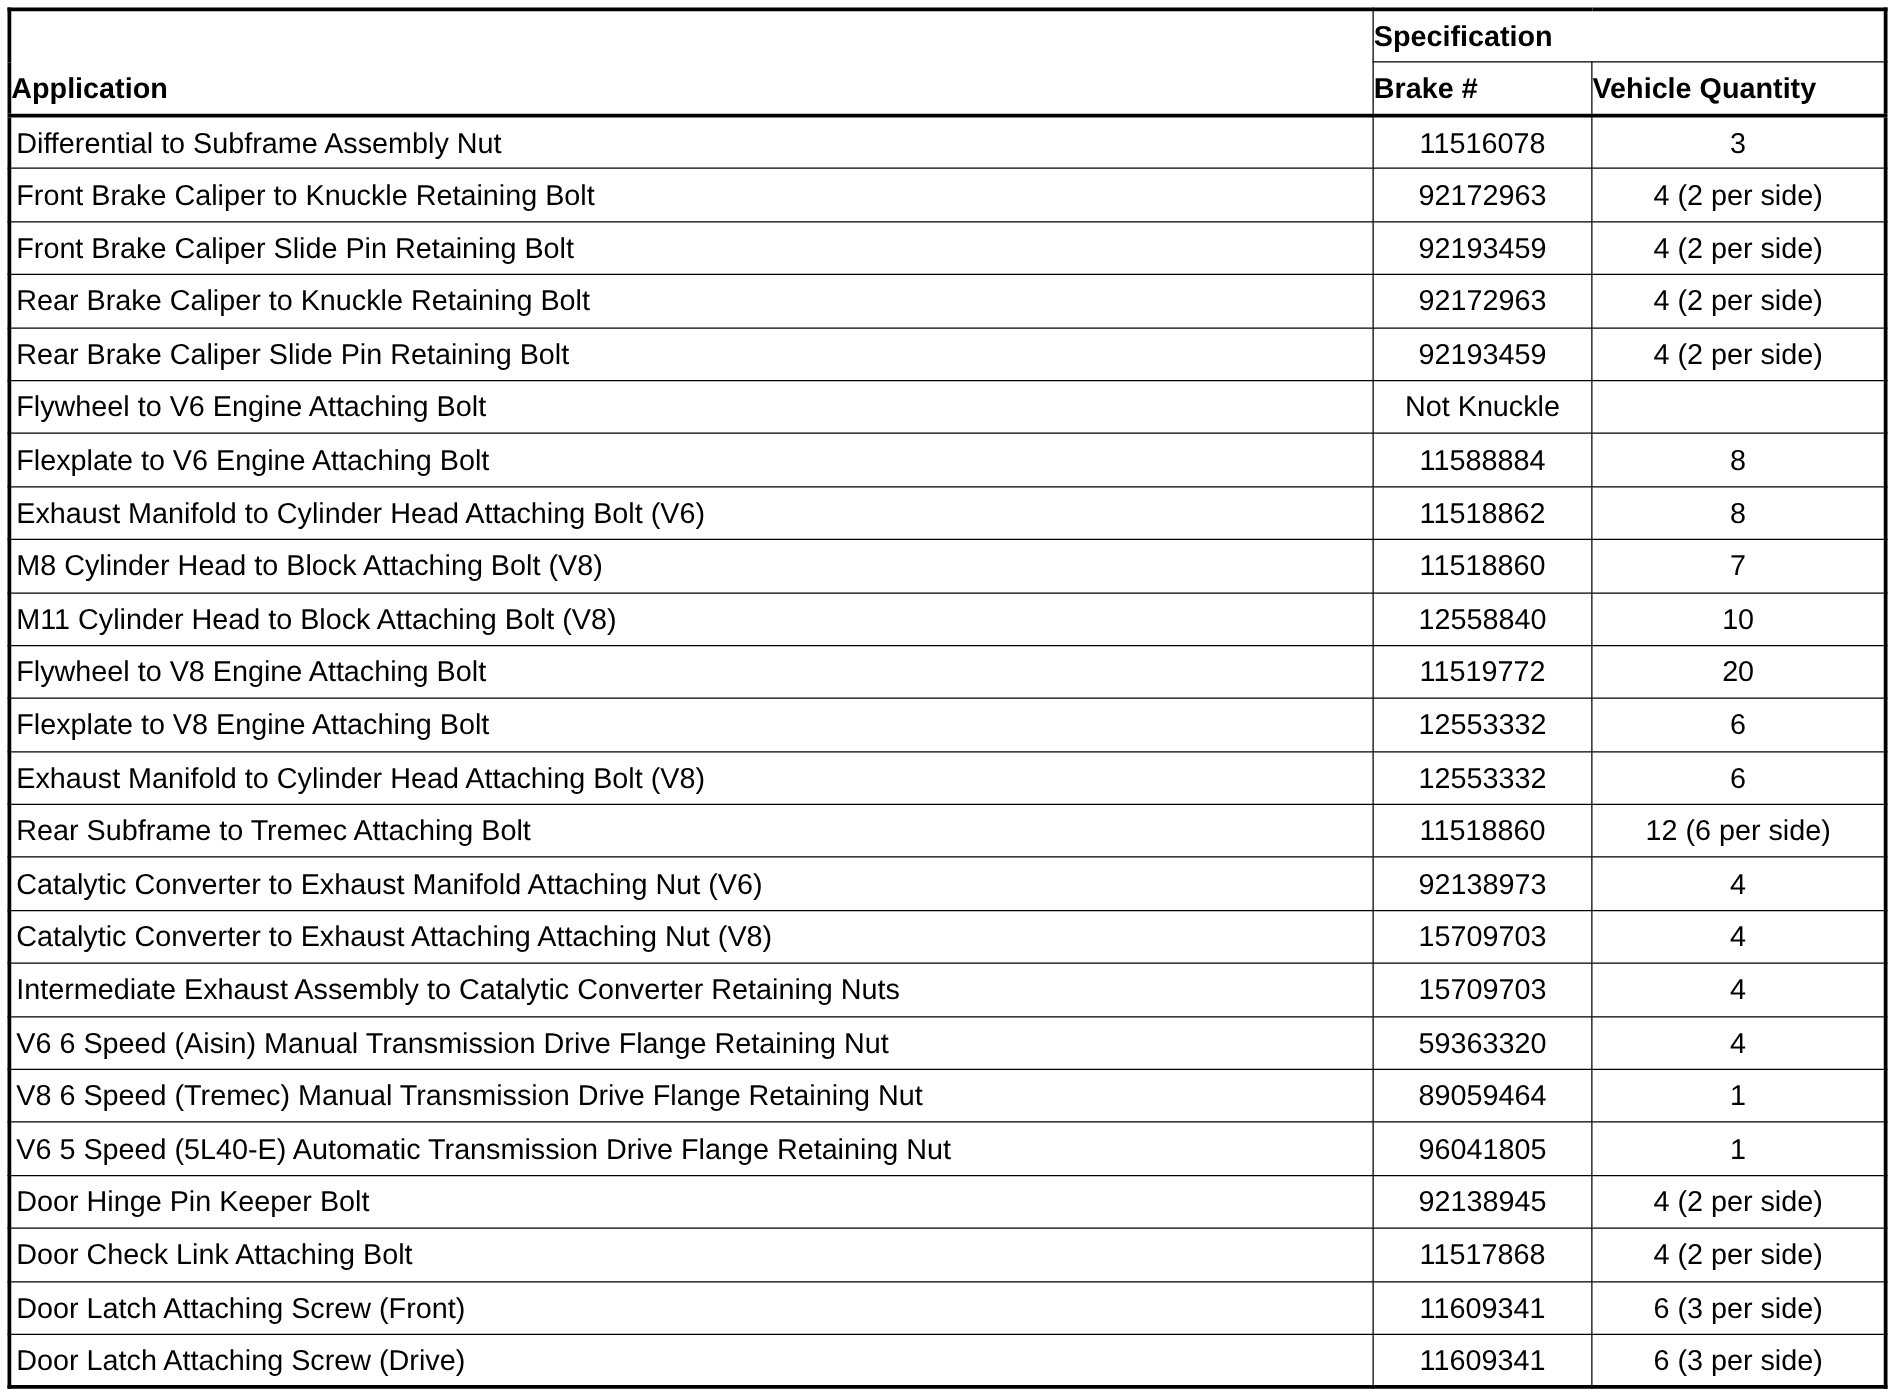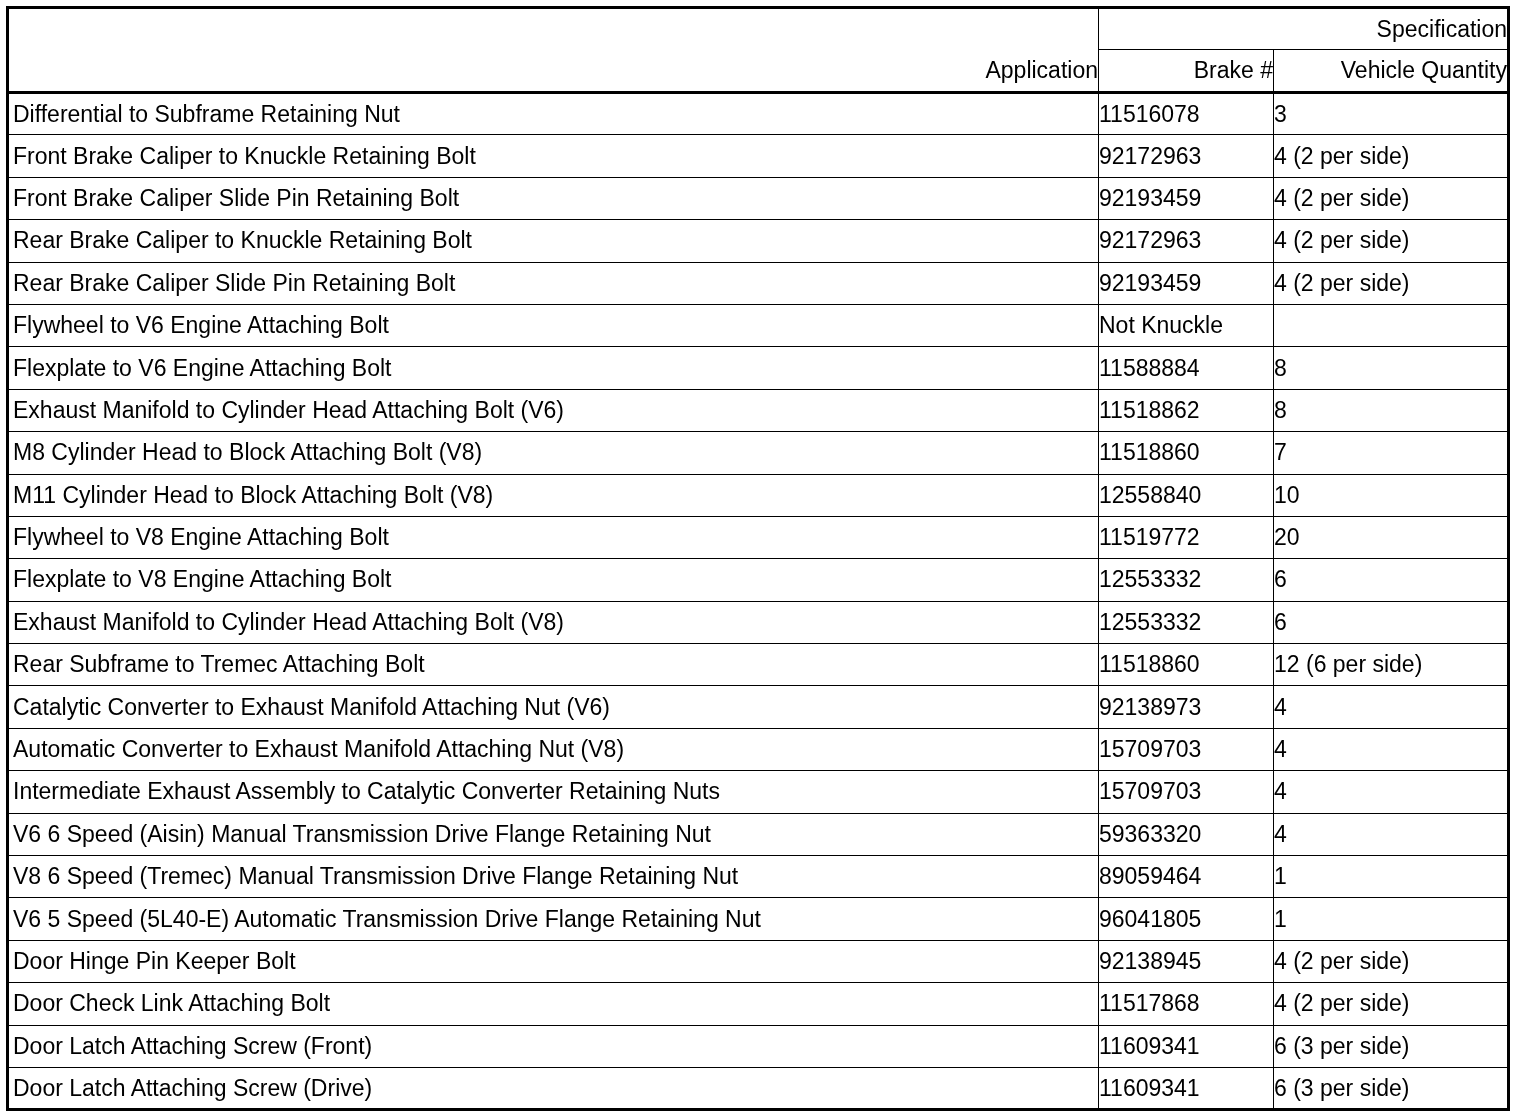--- a/index.html
+++ b/index.html
@@ -16,27 +16,27 @@
   .tbl col.c1 { width: 1091px; }
   .tbl col.c2 { width: 175px; }
   .tbl col.c3 { width: 235px; }
   .tbl th, .tbl td {
     border: 1.5px solid #000;
     padding: 0;
     font-size: 23px;
     white-space: nowrap;
     overflow: hidden;
   }
-  .tbl th { font-weight: normal; text-align: right; padding-left: 48px; }
+  .tbl th { font-weight: bold; text-align: left; }
   .tbl thead tr.h1 th { height: 40px; }
   .tbl thead tr.h2 th { height: 41px; }
   .tbl thead th.app { vertical-align: bottom; padding-bottom: 7px; }
   .tbl tbody tr { height: 42.4px; }
   .tbl tbody td.app { text-align: left; padding-left: 4px; }
-  .tbl tbody td.part, .tbl tbody td.qty { }
+  .tbl tbody td.part, .tbl tbody td.qty { text-align: center; }
   .tbl thead { border-bottom: 3px solid #000; }
 </style>
 </head>
 <body>
 
 <table class="tbl">
   <colgroup>
       <col class="c1">
       <col class="c2">
       <col class="c3">
@@ -46,21 +46,21 @@
       <th class="app" rowspan="2">Application</th>
       <th colspan="2">Specification</th>
     </tr>
     <tr class="h2">
       <th>Brake #</th>
       <th>Vehicle Quantity</th>
     </tr>
   </thead>
   <tbody id="tbody">
       <tr>
-        <td class="app">Differential to Subframe Retaining Nut</td>
+        <td class="app">Differential to Subframe Assembly Nut</td>
         <td class="part">11516078</td>
         <td class="qty">3</td>
       </tr>
       <tr>
         <td class="app">Front Brake Caliper to Knuckle Retaining Bolt</td>
         <td class="part">92172963</td>
         <td class="qty">4 (2 per side)</td>
       </tr>
       <tr>
         <td class="app">Front Brake Caliper Slide Pin Retaining Bolt</td>
@@ -121,21 +121,21 @@
         <td class="app">Rear Subframe to Tremec Attaching Bolt</td>
         <td class="part">11518860</td>
         <td class="qty">12 (6 per side)</td>
       </tr>
       <tr>
         <td class="app">Catalytic Converter to Exhaust Manifold Attaching Nut (V6)</td>
         <td class="part">92138973</td>
         <td class="qty">4</td>
       </tr>
       <tr>
-        <td class="app">Automatic Converter to Exhaust Manifold Attaching Nut (V8)</td>
+        <td class="app">Catalytic Converter to Exhaust Attaching Attaching Nut (V8)</td>
         <td class="part">15709703</td>
         <td class="qty">4</td>
       </tr>
       <tr>
         <td class="app">Intermediate Exhaust Assembly to Catalytic Converter Retaining Nuts</td>
         <td class="part">15709703</td>
         <td class="qty">4</td>
       </tr>
       <tr>
         <td class="app">V6 6 Speed (Aisin) Manual Transmission Drive Flange Retaining Nut</td>

